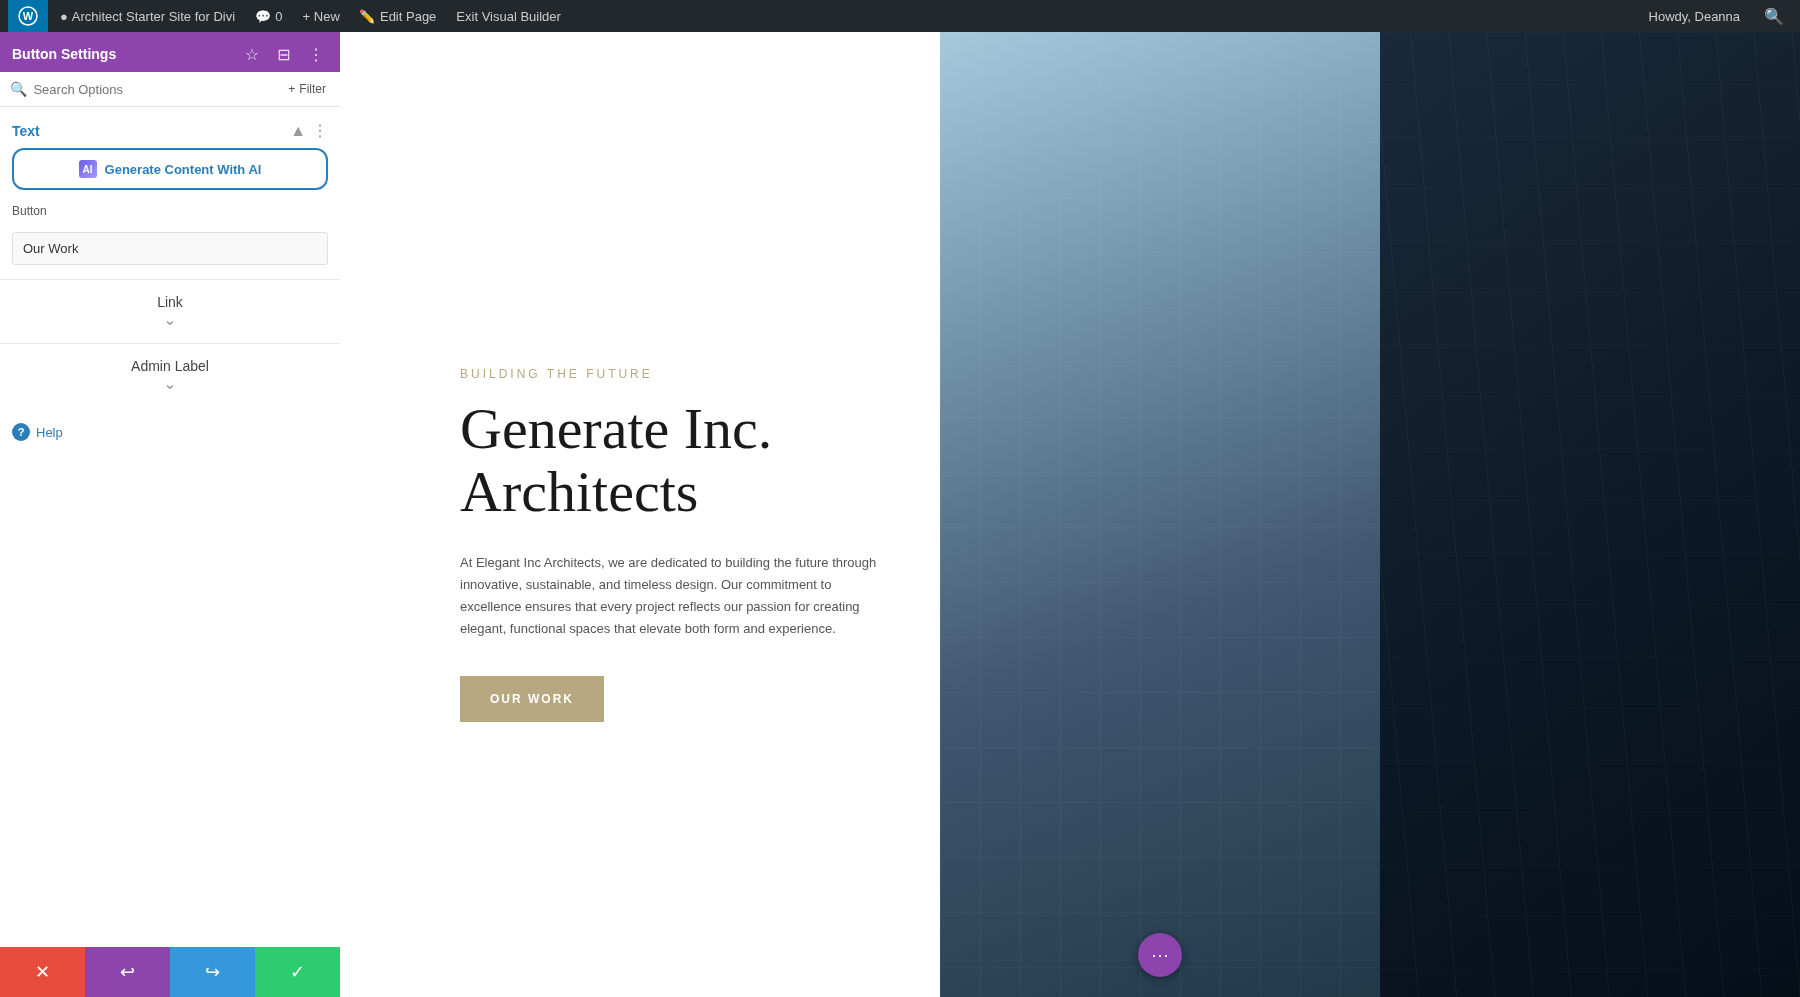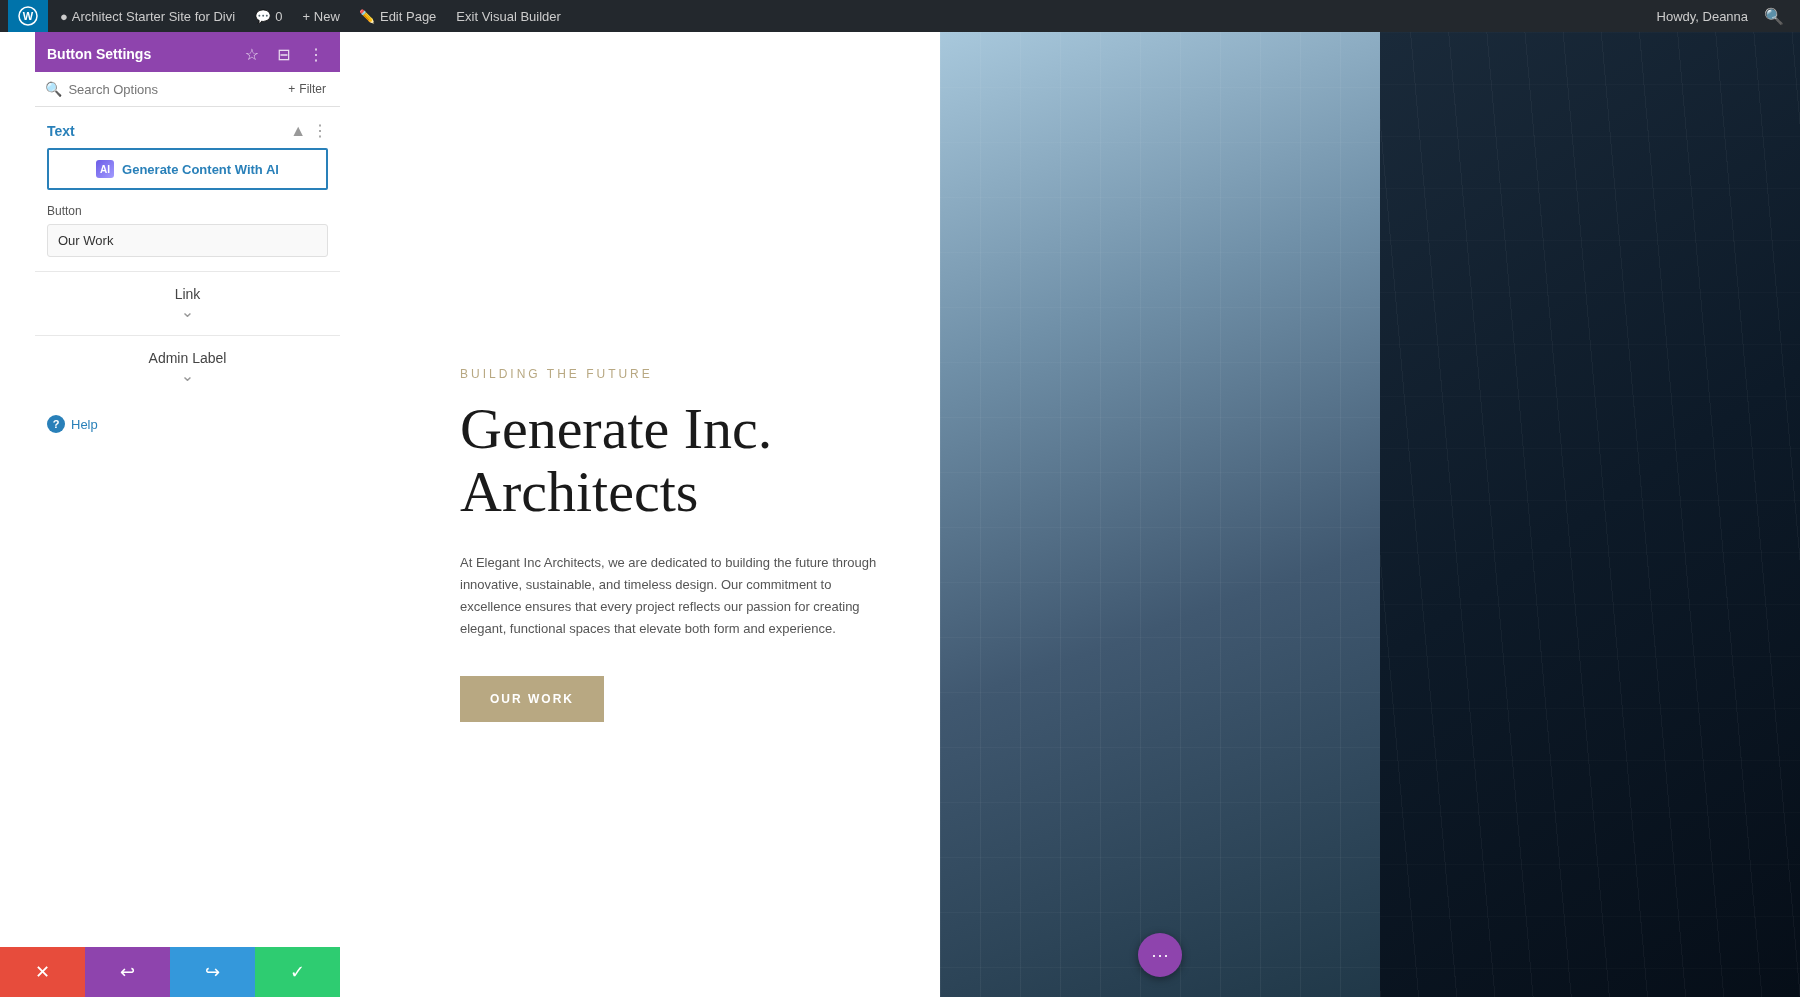--- a/index.html
+++ b/index.html
@@ -22,41 +22,40 @@
       align-items: center;
       gap: 4px;
       padding: 0 8px;
       height: 100%;
       color: #ccc;
       cursor: pointer;
       white-space: nowrap;
     }
     .wp-logo { background: #0073aa; padding: 0 10px; height: 100%; display: flex; align-items: center; }
     .wp-logo svg { fill: white; }
-    .wp-admin-bar-right { margin-left: auto; display: flex; align-items: center; gap: 8px; }
+    .wp-admin-bar-right { margin-left: auto; display: flex; align-items: center; gap: 16px; }
     .howdy { color: #ccc; font-size: 13px; }
     .search-icon-bar { color: #ccc; cursor: pointer; padding: 0 8px; font-size: 16px; }
 
     
     .main-area {
       display: flex;
       flex: 1;
       overflow: hidden;
     }
 
     
     .left-panel {
       width: 340px;
       background: #fff;
       display: flex;
       flex-direction: column;
       flex-shrink: 0;
       overflow: hidden;
       position: relative;
-      padding-left: 35px;
     }
 
     
     .panel-header {
       background: #8e44ad;
       color: white;
       padding: 10px 12px 0 12px;
     }
     .panel-title-row {
       display: flex;
@@ -166,21 +165,21 @@
 
     
     .ai-button {
       margin: 0 12px 14px 12px;
       padding: 10px 14px;
       border: 2px solid #2980b9;
       background: white;
       color: #2980b9;
       font-size: 13px;
       font-weight: 600;
-      border-radius: 2px;
+      border-radius: 12px;
       cursor: pointer;
       display: flex;
       align-items: center;
       gap: 8px;
       width: calc(100% - 24px);
       justify-content: center;
     }
     .ai-icon {
       width: 18px;
       height: 18px;
@@ -195,21 +194,21 @@
       flex-shrink: 0;
     }
 
     
     .field-group {
       padding: 0 12px 14px 12px;
     }
     .field-label {
       font-size: 12px;
       color: #555;
-      margin-bottom: 6px;
+      margin-bottom: 14px;
     }
     .field-input {
       width: 100%;
       padding: 8px 10px;
       border: 1px solid #e0e0e0;
       border-radius: 3px;
       font-size: 13px;
       color: #333;
       background: #f9f9f9;
       outline: none;

